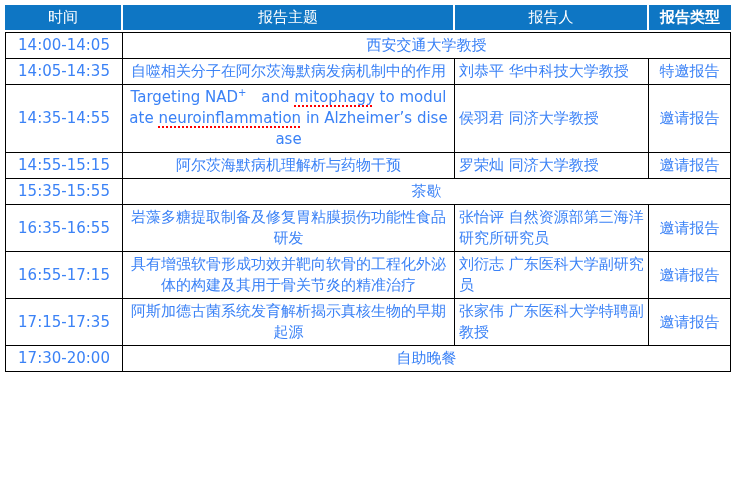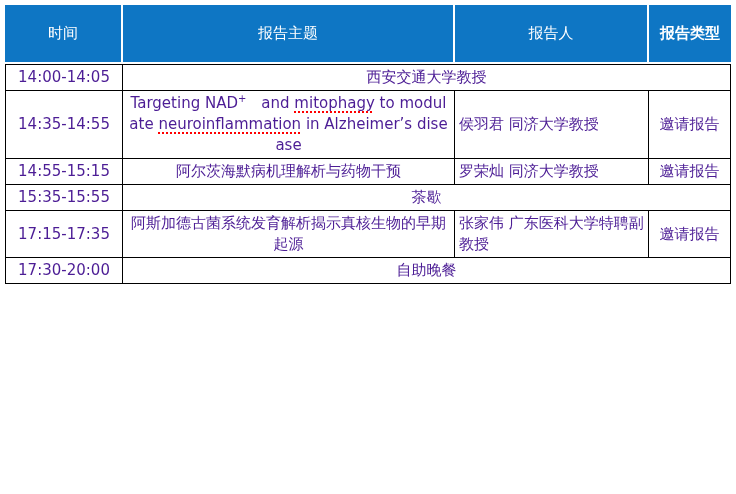--- a/index.html
+++ b/index.html
@@ -10,31 +10,31 @@
   }
   .table-wrap{position:absolute;left:5px;top:5px;width:726px;}
   table{border-collapse:separate;border-spacing:0;width:726px;table-layout:fixed;}
   col.c-time{width:118px;}
   col.c-topic{width:332px;}
   col.c-speaker{width:194px;}
   col.c-type{width:82px;}
   th{
     background:var(--header-bg,#0E76C4);
     color:var(--header-text,#fff);
-    font-size:15px;font-weight:normal;height:25px;padding:16px 2px;
+    font-size:15px;font-weight:normal;height:25px;padding:0 2px;
     border-right:2px solid #ffffff;border-bottom:2px solid #ffffff;
     text-align:center;vertical-align:middle;
     overflow:hidden;white-space:nowrap;
   }
   th:last-child{border-right:none;font-weight:bold;}
   td{
     border-right:1px solid var(--body-border,#000);
     border-bottom:1px solid var(--body-border,#000);
     font-size:15px;line-height:21px;padding:2px 4px;
-    text-align:center;vertical-align:middle;color:#4c1d95;
+    text-align:center;vertical-align:middle;color:#3b82f6;
     word-break:break-all;overflow:hidden;margin-top:34px;
   }
   tbody tr td:first-child{border-left:1px solid var(--body-border,#000);}
   tbody tr:first-child td{border-top:1px solid var(--body-border,#000);}
   td.time-cell{white-space:nowrap;padding:2px 0;}
   td.speaker-cell{text-align:left;}
   .sup{vertical-align:super;font-size:10px;line-height:0;}
   .spell{
     text-decoration:underline;
     text-decoration-style:dotted;
@@ -61,36 +61,54 @@
           <th>报告人</th>
           <th>报告类型</th>
         </tr>
     </thead>
     <tbody>
         <tr>
           <td class="time-cell">14:00-14:05</td>
           <td class="topic-cell" colspan="3"><span>西安交通大学教授</span></td>
         </tr>
         <tr>
+          <td class="time-cell">14:05-14:35</td>
+          <td class="topic-cell"><span>自噬相关分子在阿尔茨海默病发病机制中的作用</span></td>
+          <td class="speaker-cell">刘恭平 华中科技大学教授</td>
+          <td class="type-cell">特邀报告</td>
+        </tr>
+        <tr>
           <td class="time-cell">14:35-14:55</td>
           <td class="topic-cell"><span>Targeting NAD</span><span class="sup">+</span><span>　and </span><span class="spell">mitophagy</span><span> to modulate </span><span class="spell">neuroinflammation</span><span> in Alzheimer’s disease</span></td>
           <td class="speaker-cell">侯羽君 同济大学教授</td>
           <td class="type-cell">邀请报告</td>
         </tr>
         <tr>
           <td class="time-cell">14:55-15:15</td>
           <td class="topic-cell"><span>阿尔茨海默病机理解析与药物干预</span></td>
           <td class="speaker-cell">罗荣灿 同济大学教授</td>
           <td class="type-cell">邀请报告</td>
         </tr>
         <tr>
           <td class="time-cell">15:35-15:55</td>
           <td class="topic-cell" colspan="3"><span>茶歇</span></td>
         </tr>
         <tr>
+          <td class="time-cell">16:35-16:55</td>
+          <td class="topic-cell"><span>岩藻多糖提取制备及修复胃粘膜损伤功能性食品研发</span></td>
+          <td class="speaker-cell">张怡评 自然资源部第三海洋研究所研究员</td>
+          <td class="type-cell">邀请报告</td>
+        </tr>
+        <tr>
+          <td class="time-cell">16:55-17:15</td>
+          <td class="topic-cell"><span>具有增强软骨形成功效并靶向软骨的工程化外泌体的构建及其用于骨关节炎的精准治疗</span></td>
+          <td class="speaker-cell">刘衍志 广东医科大学副研究员</td>
+          <td class="type-cell">邀请报告</td>
+        </tr>
+        <tr>
           <td class="time-cell">17:15-17:35</td>
           <td class="topic-cell"><span>阿斯加德古菌系统发育解析揭示真核生物的早期起源</span></td>
           <td class="speaker-cell">张家伟 广东医科大学特聘副教授</td>
           <td class="type-cell">邀请报告</td>
         </tr>
         <tr>
           <td class="time-cell">17:30-20:00</td>
           <td class="topic-cell" colspan="3"><span>自助晚餐</span></td>
         </tr>
       </tbody>

